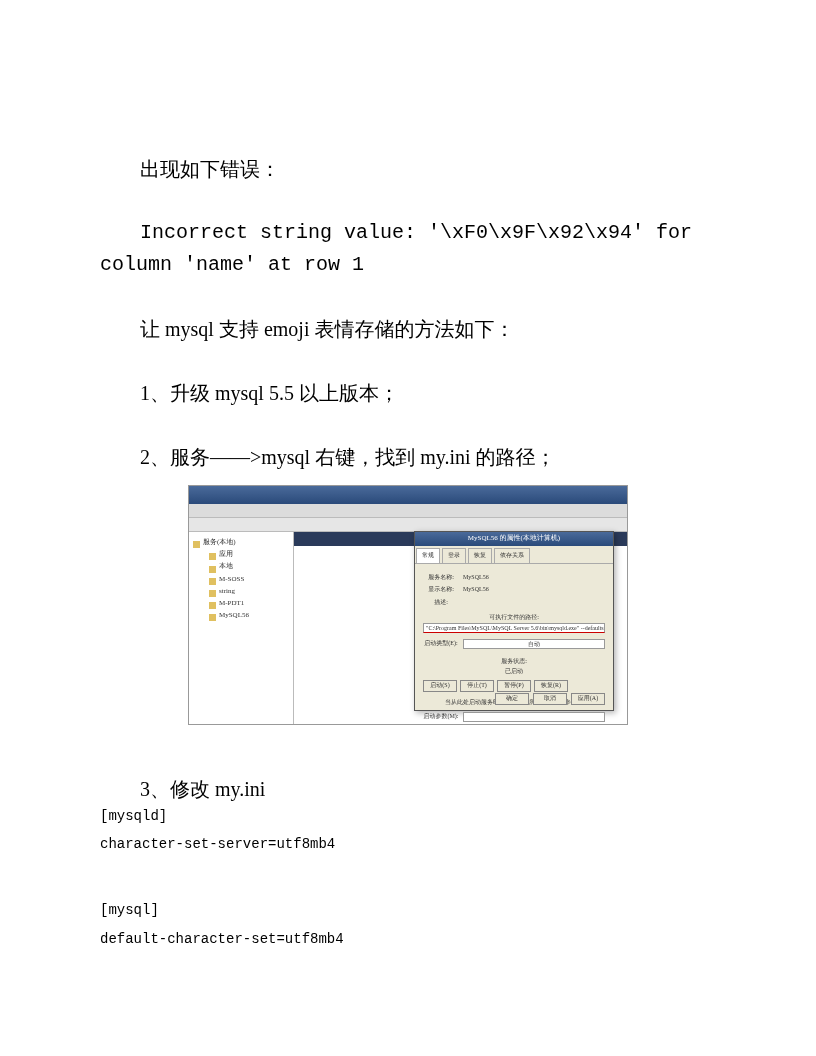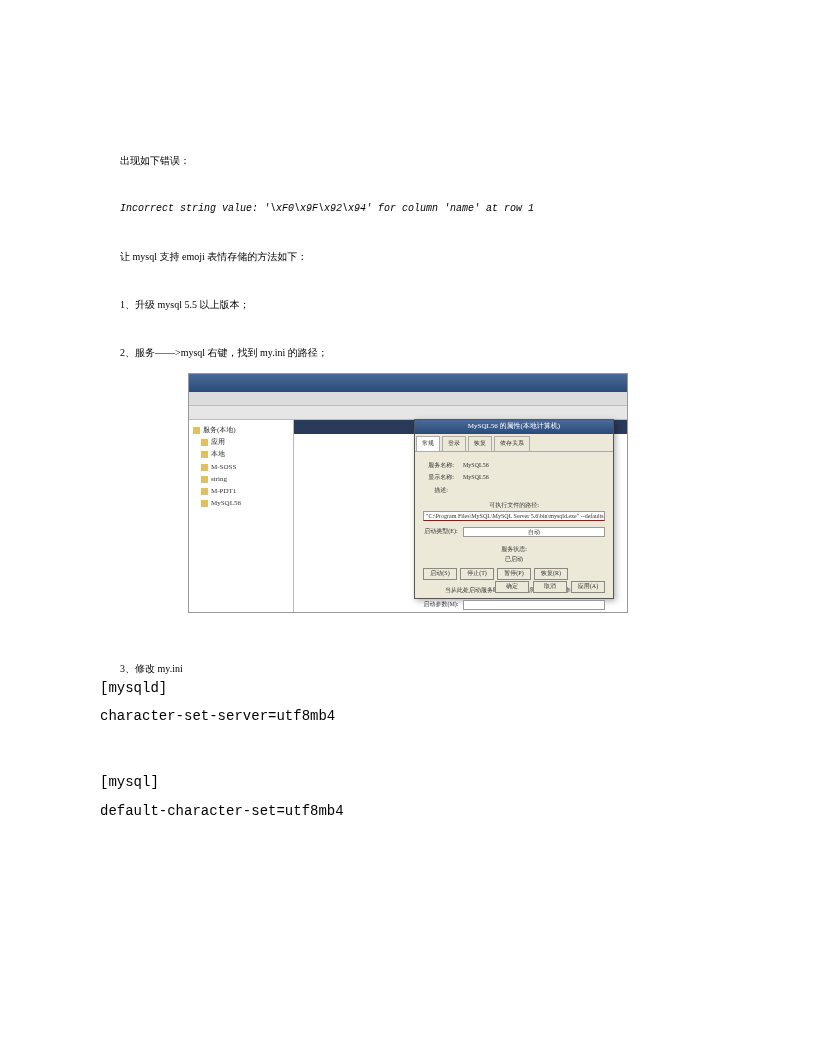--- a/index.html
+++ b/index.html
@@ -13,21 +13,21 @@
       line-height: 1.6;
     }
     .title {
       text-align: center;
       font-weight: bold;
       font-size: 22px;
       margin-bottom: 40px;
       line-height: 1.5;
     }
     .para {
-      font-size: 10px;
+      font-size: 20px;
       margin-bottom: 32px;
       text-indent: 2em;
     }
     .para-no-indent {
       font-size: 14px;
       margin-bottom: 6px;
       text-indent: 0;
     }
     .mono {
       font-family: "Courier New", monospace;
@@ -50,23 +50,23 @@
     .ss-toolbar { height: 14px; background: #e6e6e6; border-bottom: 1px solid #bbb; }
     .ss-body { display: flex; height: calc(100% - 46px); }
     .ss-tree {
       width: 105px;
       background: #fff;
       border-right: 1px solid #bbb;
       font-size: 7px;
       padding: 4px;
       color: #333;
     }
-    .ss-tree-item { margin: 1px 0; display: flex; align-items: center; gap: 3px; }
+    .ss-tree-item { margin: 1px 0; display: flex; align-items: flex-end; gap: 3px; }
     .ss-tree-icon { width: 7px; height: 7px; background: #e0c060; display: inline-block; }
-    .ss-tree-sub { margin-left: 8px; }
+    .ss-tree-sub { margin-left: 16px; }
     .ss-main {
       flex: 1;
       background: #fff;
       position: relative;
       font-size: 7px;
     }
     .ss-main-header { height: 14px; background: #2a3a5a; color: #fff; padding: 1px 4px; }
     .ss-main-list { padding: 4px; }
     .ss-dialog {
       position: absolute;
@@ -102,21 +102,21 @@
   </style>
 </head>
 <body>
 
 <div class="title">
   <br>
 </div>
 
 <div class="para">出现如下错误：</div>
 
-<div class="para mono" style="text-indent:2em; word-break: break-all; font-style: italic;">
+<div class="para mono" style="text-indent:2em; word-break: break-all;">
   <span>Incorrect string value: '\xF0\x9F\x92\x94' for column 'name' at row 1</span>
 </div>
 
 <div class="para">让 mysql 支持 emoji 表情存储的方法如下：</div>
 
 <div class="para">1、升级 mysql 5.5 以上版本；</div>
 
 <div class="para" style="margin-bottom:12px;">2、服务——&gt;mysql 右键，找到 my.ini 的路径；</div>
 
 <div class="screenshot-wrap">

